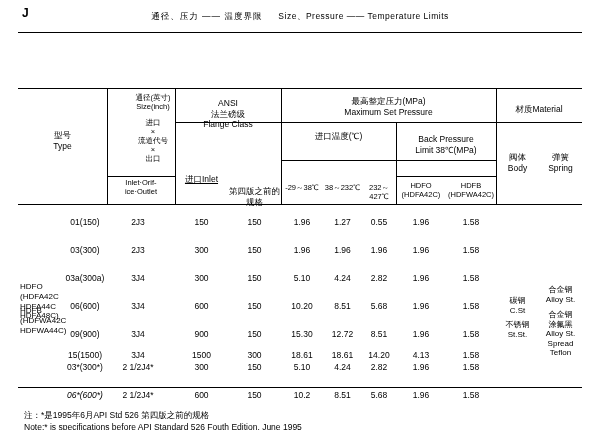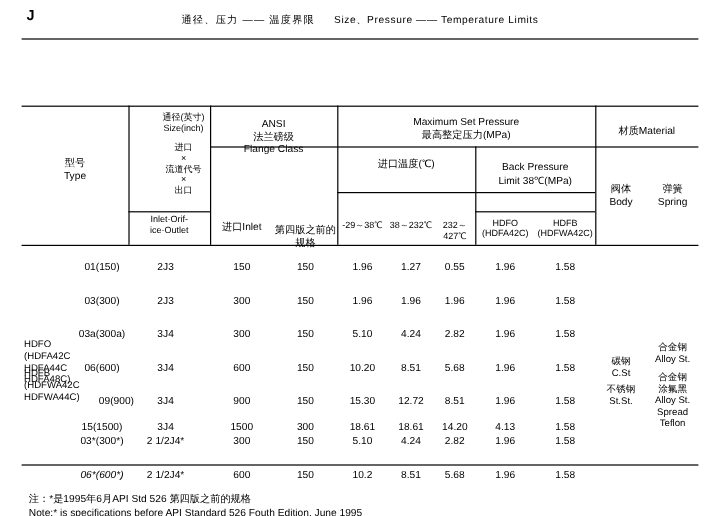--- a/index.html
+++ b/index.html
@@ -137,26 +137,26 @@
     <div class="cellblock" style="left:107px; top:178px; width:68px;">
       <span class="stack sm">Inlet·Orif-</span>
       <span class="stack sm">ice·Outlet</span>
     </div>
 
     <div class="cellblock" style="left:175px; top:98px; width:106px;">
       <span class="stack en">ANSI</span>
       <span class="stack cn">法兰磅级</span>
       <span class="stack en">Flange Class</span>
     </div>
-    <div class="cellblock" style="left:175px; top:184px; width:53px;">进口Inlet</div>
+    <div class="cellblock" style="left:175px; top:174px; width:53px;text-decoration:underline;">进口Inlet</div>
     <div class="cellblock" style="left:228px; top:186px; width:53px;">第四版之前的规格</div>
 
     <div class="cellblock" style="left:281px; top:96px; width:215px;">
+      <span class="stack cn">最高整定压力(MPa)</span>
       <span class="stack en">Maximum Set Pressure</span>
-      <span class="stack cn">最高整定压力(MPa)</span>
     </div>
 
     <div class="cellblock" style="left:281px; top:131px; width:115px;">
       <span class="stack cn">进口温度(℃)</span>
     </div>
 
     <div class="cellblock" style="left:281px; top:183px; width:42px; font-size:7.5px;">-29～38℃</div>
     <div class="cellblock" style="left:323px; top:183px; width:39px; font-size:7.5px;">38～232℃</div>
     <div class="cellblock" style="left:362px; top:183px; width:34px; font-size:7.5px;">232～427℃</div>
 
@@ -258,21 +258,21 @@
       <div class="cellblock" style="left:175px; top:301px; width:53px;">600</div>
       <div class="cellblock" style="left:228px; top:301px; width:53px;">150</div>
       <div class="cellblock" style="left:281px; top:301px; width:42px;">10.20</div>
       <div class="cellblock" style="left:323px; top:301px; width:39px;">8.51</div>
       <div class="cellblock" style="left:362px; top:301px; width:34px;">5.68</div>
       <div class="cellblock" style="left:396px; top:301px; width:50px;">1.96</div>
       <div class="cellblock" style="left:446px; top:301px; width:50px;">1.58</div>
     </div>
 
     <div>
-      <div class="cellblock" style="left:68px; top:329px; width:58px;">09(900)</div>
+      <div class="cellblock" style="left:56px; top:329px; width:58px;">09(900)</div>
       <div class="cellblock" style="left:114px; top:329px; width:48px;">3J4</div>
       <div class="cellblock" style="left:175px; top:329px; width:53px;">900</div>
       <div class="cellblock" style="left:228px; top:329px; width:53px;">150</div>
       <div class="cellblock" style="left:281px; top:329px; width:42px;">15.30</div>
       <div class="cellblock" style="left:323px; top:329px; width:39px;">12.72</div>
       <div class="cellblock" style="left:362px; top:329px; width:34px;">8.51</div>
       <div class="cellblock" style="left:396px; top:329px; width:50px;">1.96</div>
       <div class="cellblock" style="left:446px; top:329px; width:50px;">1.58</div>
     </div>
 

